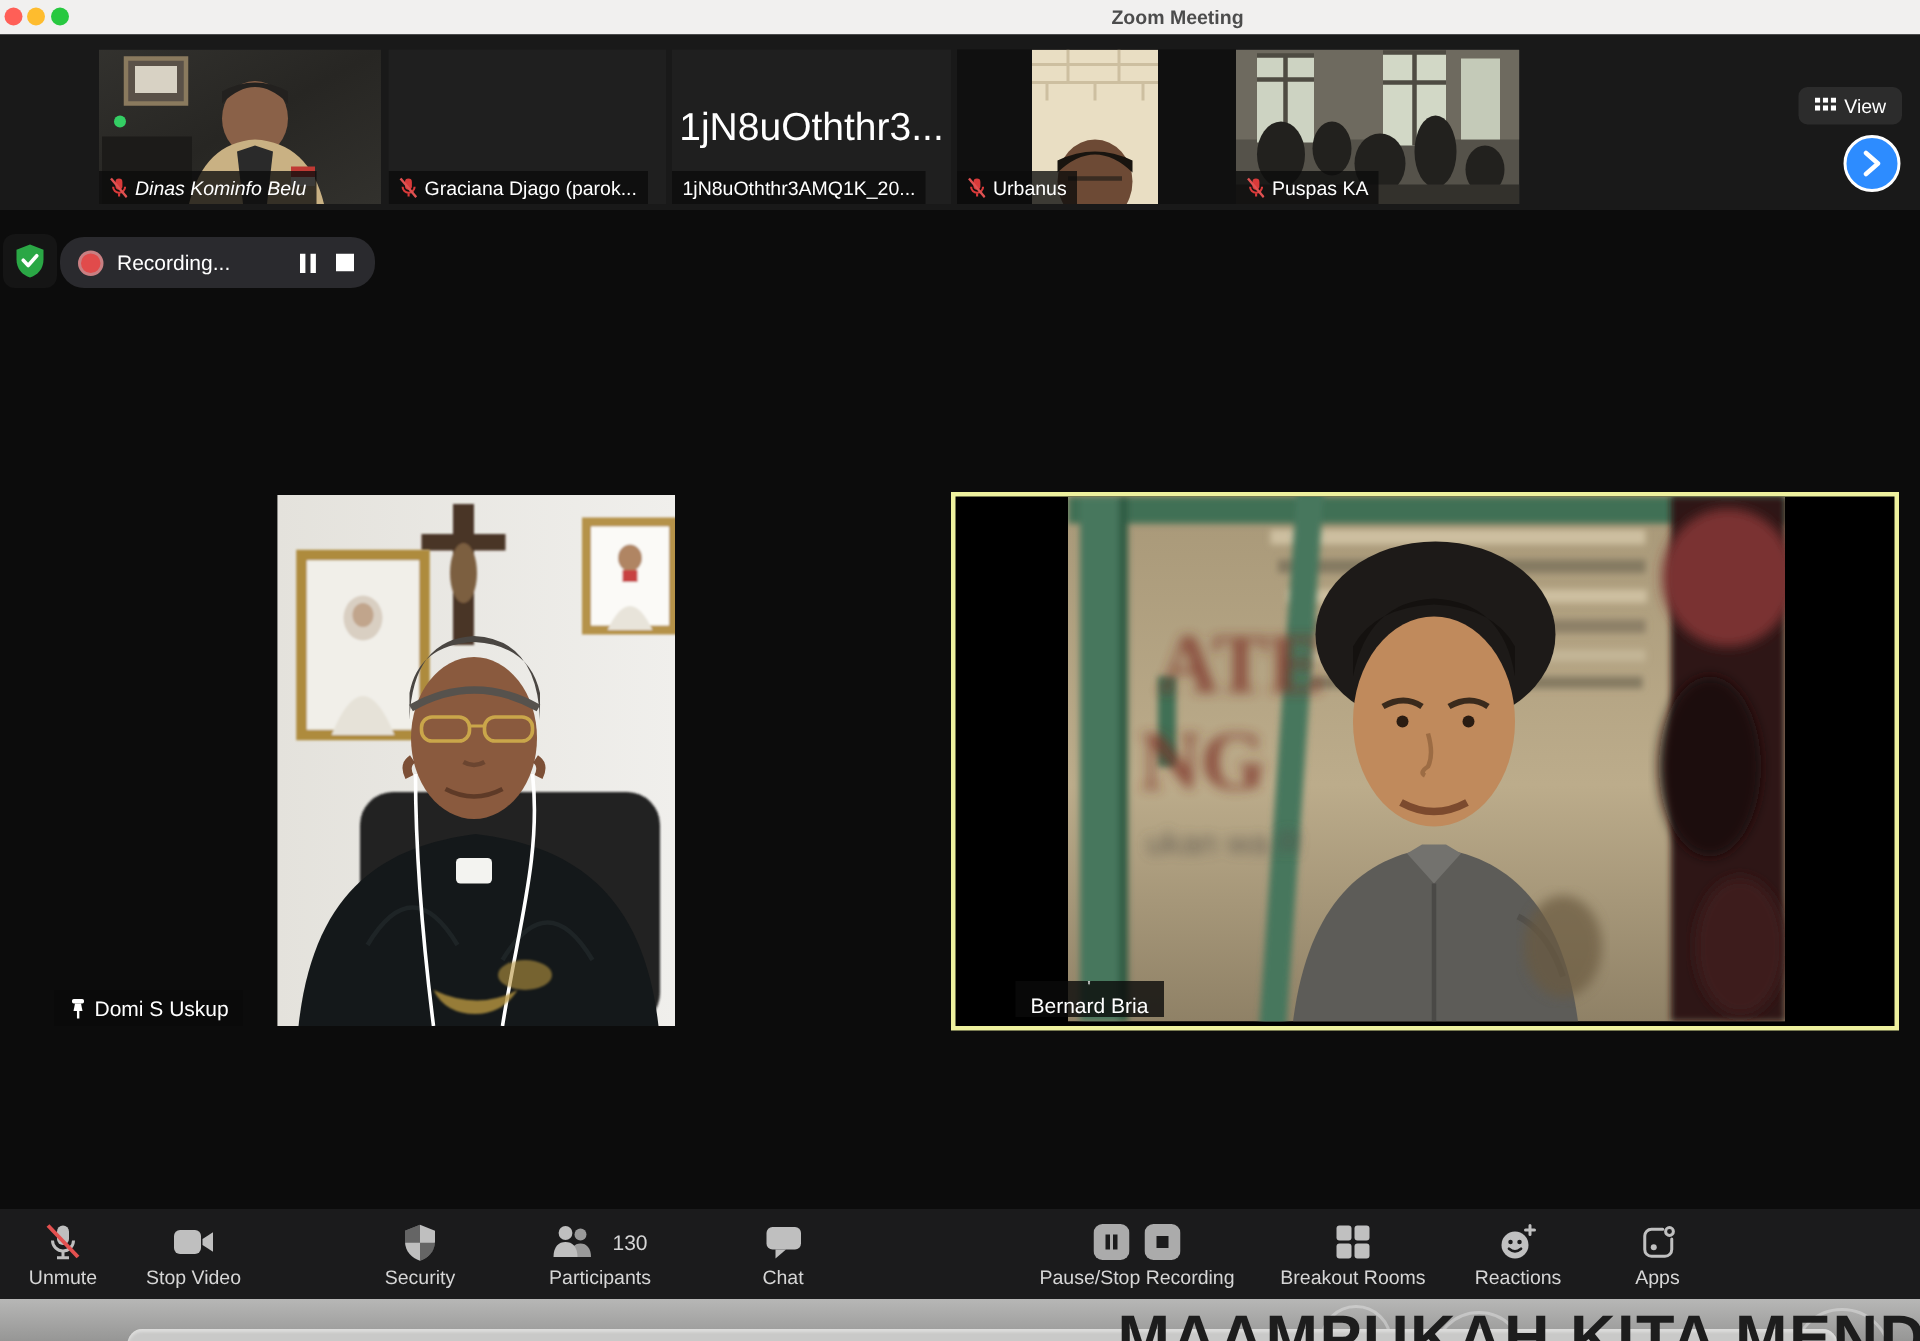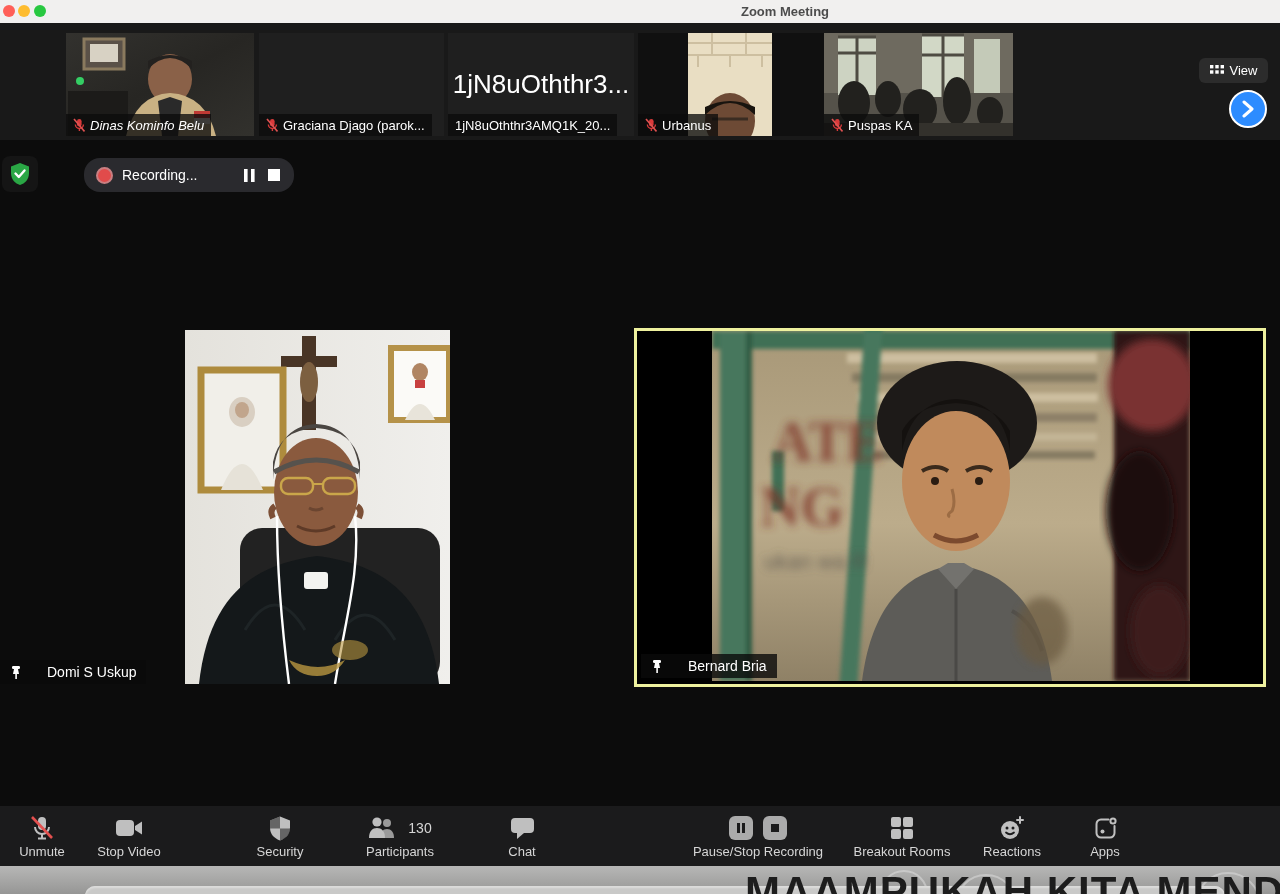--- a/index.html
+++ b/index.html
@@ -22,29 +22,29 @@
   .big-name{left:0;top:36px;width:100%;text-align:center;color:#fff;font-size:26px;}
   .view-btn{left:1199px;top:35px;width:69px;height:25px;background:#2c2c2c;border-radius:6px;
             color:#fff;font-size:13px;display:flex;align-items:center;justify-content:center;gap:6px;cursor:default;}
   .next-btn{left:1229px;top:67px;width:38px;height:38px;border-radius:50%;background:#2d8cff;
             border:2px solid #ffffff;box-sizing:border-box;display:flex;align-items:center;justify-content:center;}
 
   
   .shield-btn{left:2px;top:156px;width:36px;height:36px;background:#151515;border-radius:8px;
               display:flex;align-items:center;justify-content:center;}
   .rec-pill{left:40px;top:158px;width:210px;height:34px;background:#2a2a2e;border-radius:16px;
-            display:flex;align-items:center;padding:0 12px;gap:9px;box-sizing:border-box;margin-left:44px;}
+            display:flex;align-items:center;padding:0 12px;gap:9px;box-sizing:border-box;}
   .rec-dot{width:13px;height:13px;border-radius:50%;background:#e14b4b;border:2px solid #c97f82;flex:0 0 auto;}
   .rec-text{color:#ffffff;font-size:14px;flex:1 1 auto;}
   .rec-btn{display:flex;align-items:center;justify-content:center;width:16px;height:16px;}
 
   
   .video-left{left:185px;top:330px;width:265px;height:354px;overflow:hidden;background:#e9e7e2;}
   .label-pill{background:rgba(10,10,10,.8);color:#fff;font-size:14px;height:24px;
-              display:flex;align-items:center;gap:25px;padding:0 10px;white-space:nowrap;}
+              display:flex;align-items:center;gap:5px;padding:0 10px;white-space:nowrap;margin-left:36px;}
   .video-right{left:634px;top:328px;width:626px;height:353px;border:3px solid #eef19e;
                background:#000;overflow:hidden;}
 
   
   .toolbar{left:0;top:806px;width:1280px;height:60px;background:#1b1b1c;}
   .tb-item{top:7px;text-align:center;color:#d6d6d6;font-size:13px;cursor:default;}
   .tb-icon{height:30px;display:flex;align-items:center;justify-content:center;gap:10px;}
   .tb-label{margin-top:1px;}
   .tb-green{color:#2ebd57;}
   .count{color:#d6d6d6;font-size:14px;}
@@ -336,21 +336,21 @@
       <ellipse cx="330" cy="300" rx="26" ry="34" fill="#6a5a40" opacity=".7" filter="url(#blur4)"></ellipse>
     </g>
 
     <g>
       <rect x="402" y="0" width="76" height="350" fill="#2e1212" filter="url(#blur2)"></rect>
       <ellipse cx="440" cy="54" rx="44" ry="46" fill="#7a3030" filter="url(#blur4)"></ellipse>
       <ellipse cx="428" cy="180" rx="34" ry="60" fill="#1c0d0d" filter="url(#blur4)"></ellipse>
       <ellipse cx="448" cy="300" rx="30" ry="46" fill="#3c1b1b" filter="url(#blur4)"></ellipse>
     </g>
   </svg>
-  <div class="abs label-pill" style="left:4px;top:323px;">
+  <div class="abs label-pill" style="left:4px;top:323px;flex-direction:column;">
     <svg width="12" height="15" viewBox="0 0 12 15">
       <rect x="2" y="1" width="8" height="3" rx="1.2" fill="#ffffff"></rect>
       <path d="M4 4 h4 l1 5 h-6 z" fill="#ffffff"></path>
       <rect x="5.3" y="9" width="1.6" height="5" fill="#ffffff"></rect>
     </svg>
     <span>Bernard Bria</span>
   </div>
 </div>
 
 <div class="abs toolbar">

